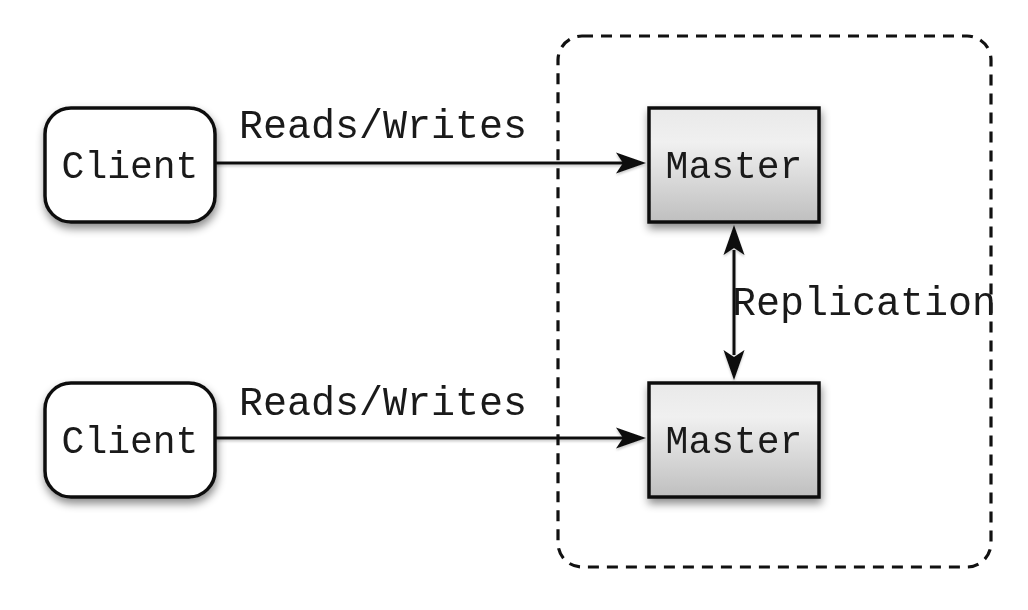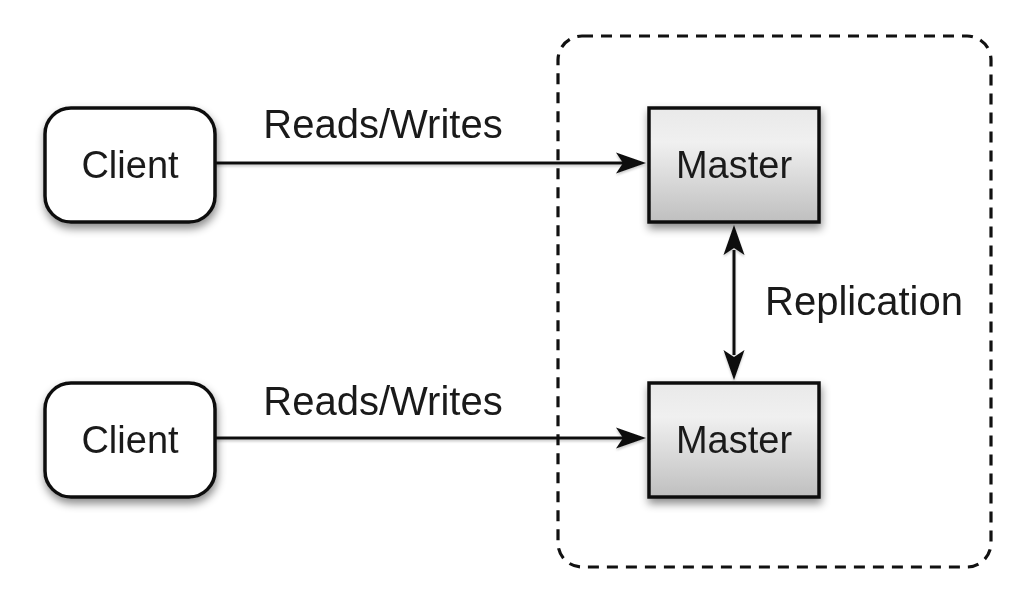--- a/index.html
+++ b/index.html
@@ -16,20 +16,21 @@
     padding: 0;
     background: var(--background);
     width: 1028px;
     height: 610px;
     overflow: hidden;
     font-family: "Liberation Sans", sans-serif;
   }
   .diagram-wrap {
     width: 1028px;
     height: 610px;
+    font-family: Liberation Mono, monospace;
   }
   svg { display: block; }
   .node-box {
     stroke: var(--stroke);
     stroke-width: 3.5;
   }
   .client-box { fill: var(--client-fill); }
   .master-box { fill: url(#masterGrad); }
   .boundary {
     fill: none;

